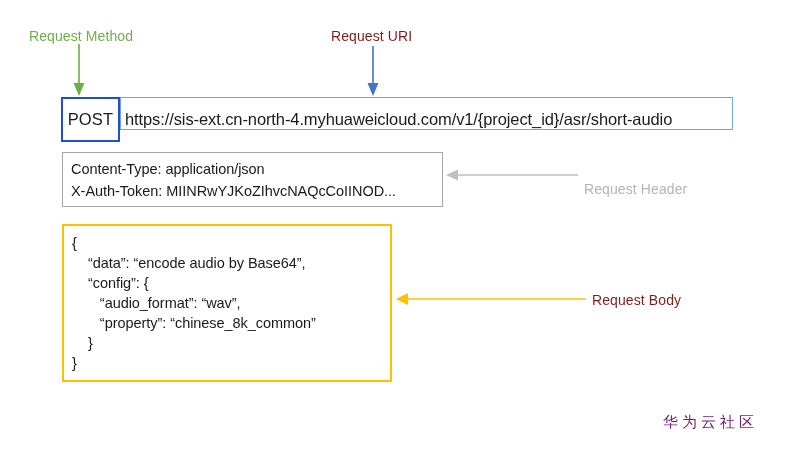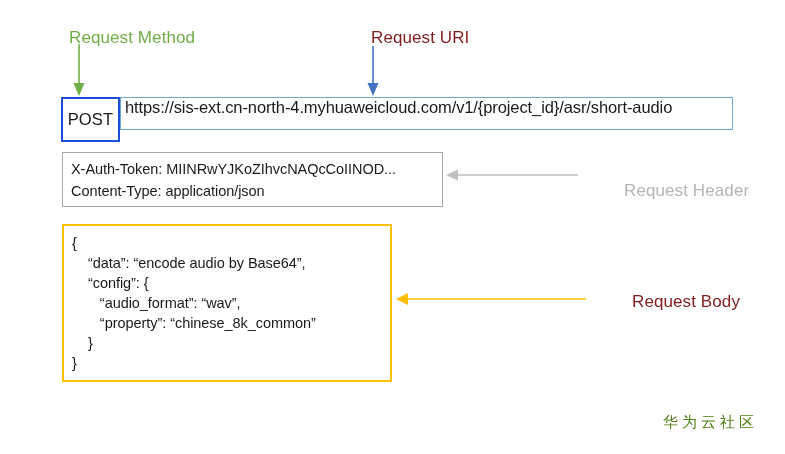--- a/index.html
+++ b/index.html
@@ -17,25 +17,24 @@
   }
 
   .canvas {
     position: absolute;
     inset: 0;
   }
 
   
   .anno-label {
     position: absolute;
-    font-size: 17px;
+    font-size: 14px;
     line-height: 1;
     white-space: nowrap;
     letter-spacing: 0.1px;
-    margin-left: 40px;
   }
   #label-request-method {
     left: 29px;
     top: 29px;
     color: #70AD47;
   }
   #label-request-uri {
     left: 331px;
     top: 29px;
     color: #7f1d1d;
@@ -84,21 +83,21 @@
     letter-spacing: 0.2px;
   }
 
   #box-uri {
     left: 120px;
     top: 97px;
     width: 613px;
     height: 33px;
     border: 1.5px solid #6FA8D6;
     display: flex;
-    align-items: flex-start;
+    align-items: flex-end;
     padding-left: 4px;
   }
   #box-uri .uri-text {
     font-size: 16.5px;
     color: #1a1a1a;
     white-space: nowrap;
     letter-spacing: -0.1px;
   }
 
   #box-header {
@@ -142,21 +141,21 @@
     white-space: pre;
     letter-spacing: -0.05px;
   }
 
   
   #watermark {
     position: absolute;
     left: 663px;
     top: 413px;
     font-size: 15px;
-    color: #4d7c0f;
+    color: #701a75;
     letter-spacing: 4px;
     white-space: nowrap;
     font-family: "DejaVu Sans", sans-serif;
   }
 </style>
 </head>
 <body>
 
 <div class="canvas">
 
@@ -191,24 +190,24 @@
   <div class="box" id="box-method">
     <span class="method-text">POST</span>
   </div>
 
   <div class="box" id="box-uri">
     <span class="uri-text">https://sis-ext.cn-north-4.myhuaweicloud.com/v1/{project_id}/asr/short-audio</span>
   </div>
 
   <div class="box" id="box-header">
     <div class="header-line">
-      <span>X-Auth-Token:</span><span> </span><span class="squiggle">MIINRwYJKoZIhvcNAQcCoIINOD...</span>
+      <span>Content-Type:</span><span> application/</span><span class="squiggle">json</span>
     </div>
     <div class="header-line">
-      <span>Content-Type:</span><span> application/</span><span class="squiggle">json</span>
+      <span>X-Auth-Token:</span><span> </span><span class="squiggle">MIINRwYJKoZIhvcNAQcCoIINOD...</span>
     </div>
   </div>
 
   <div class="box" id="box-body">
     <div class="body-line">{</div>
     <div class="body-line">    “data”: “encode audio by Base64”,</div>
     <div class="body-line">    “config”: {</div>
     <div class="body-line">       “audio_format”: “wav”,</div>
     <div class="body-line">       “property”: “chinese_8k_common”</div>
     <div class="body-line">    }</div>

